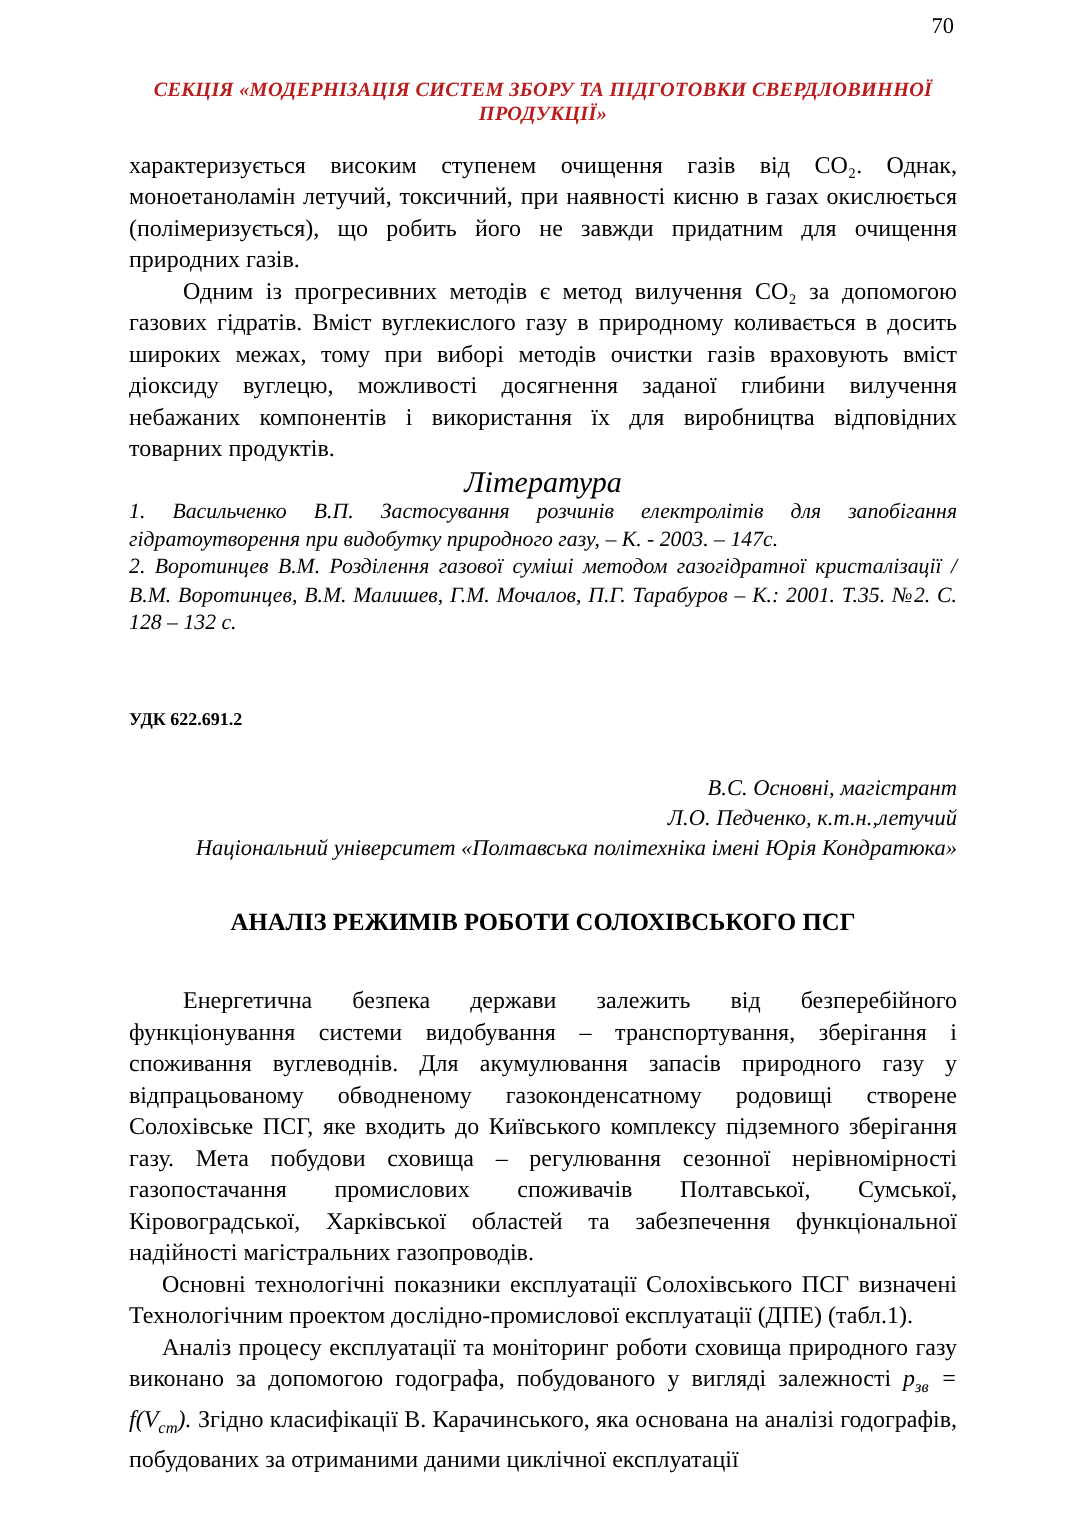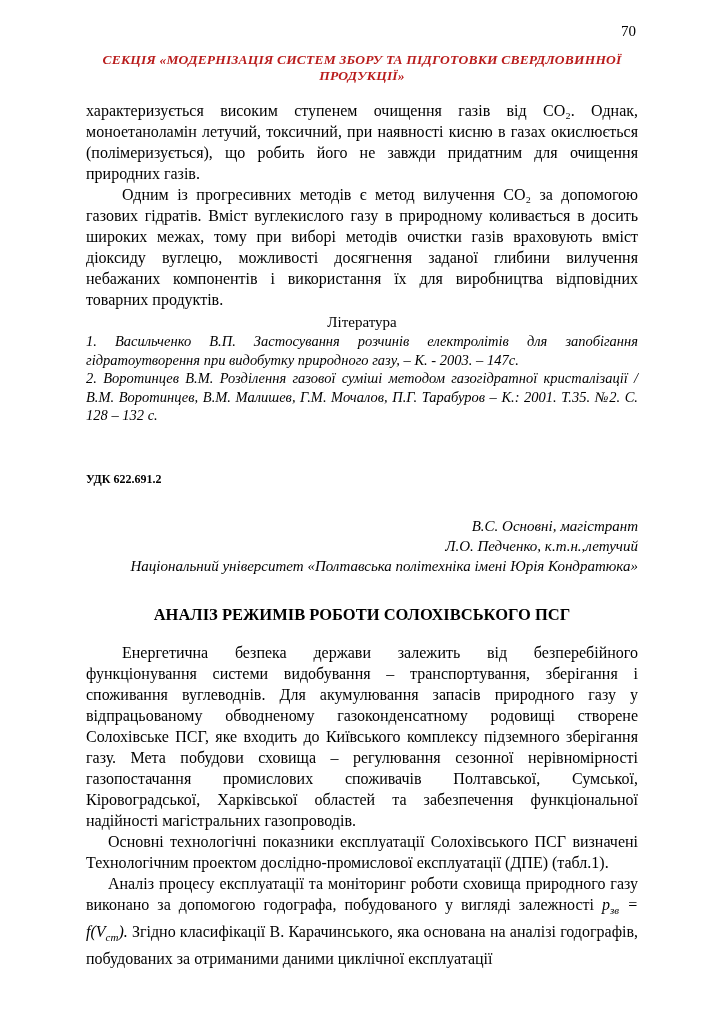--- a/index.html
+++ b/index.html
@@ -10,21 +10,21 @@
     margin: 0 auto;
     background: #ffffff;
     box-sizing: border-box;
     padding: 26px 86px 40px 86px;
     font-family: "Liberation Serif", "DejaVu Serif", serif;
     color: #000000;
     overflow: hidden;
   }
   .page-number {
     position: absolute;
-    top: 23px;
+    top: 10px;
     right: 88px;
     font-size: 15px;
   }
   .section-header {
     margin: 26px 0 16px 0;
     text-align: center;
     font-weight: bold;
     font-style: italic;
     font-size: 13.5px;
     color: #b91c1c;
@@ -33,21 +33,22 @@
   p { margin: 0; }
   .body-text {
     font-size: 16px;
     line-height: 21px;
     text-align: justify;
   }
   .indent { text-indent: 36px; }
   .indent-sm { text-indent: 22px; }
   .lit-heading {
     text-align: center;
-    font-size: 15px;
+    font-style: italic;
+    font-size: 20px;
     line-height: 20px;
     margin-top: 2px;
   }
   .ref {
     font-style: italic;
     font-size: 14.5px;
     line-height: 18.5px;
     text-align: justify;
   }
   .udc {
@@ -58,21 +59,21 @@
   }
   .authors {
     margin-top: 26px;
     text-align: right;
     font-style: italic;
     font-size: 15px;
     line-height: 20px;
   }
   .title {
     margin-top: 28px;
-    margin-bottom: 16px;
+    margin-bottom: 31px;
     text-align: center;
     font-weight: bold;
     font-size: 16.5px;
     line-height: 22px;
   }
   .first-body { margin-top: 6px; }
   .formula i sub { font-size: 11px; }
 </style>
 </head>
 <body>

